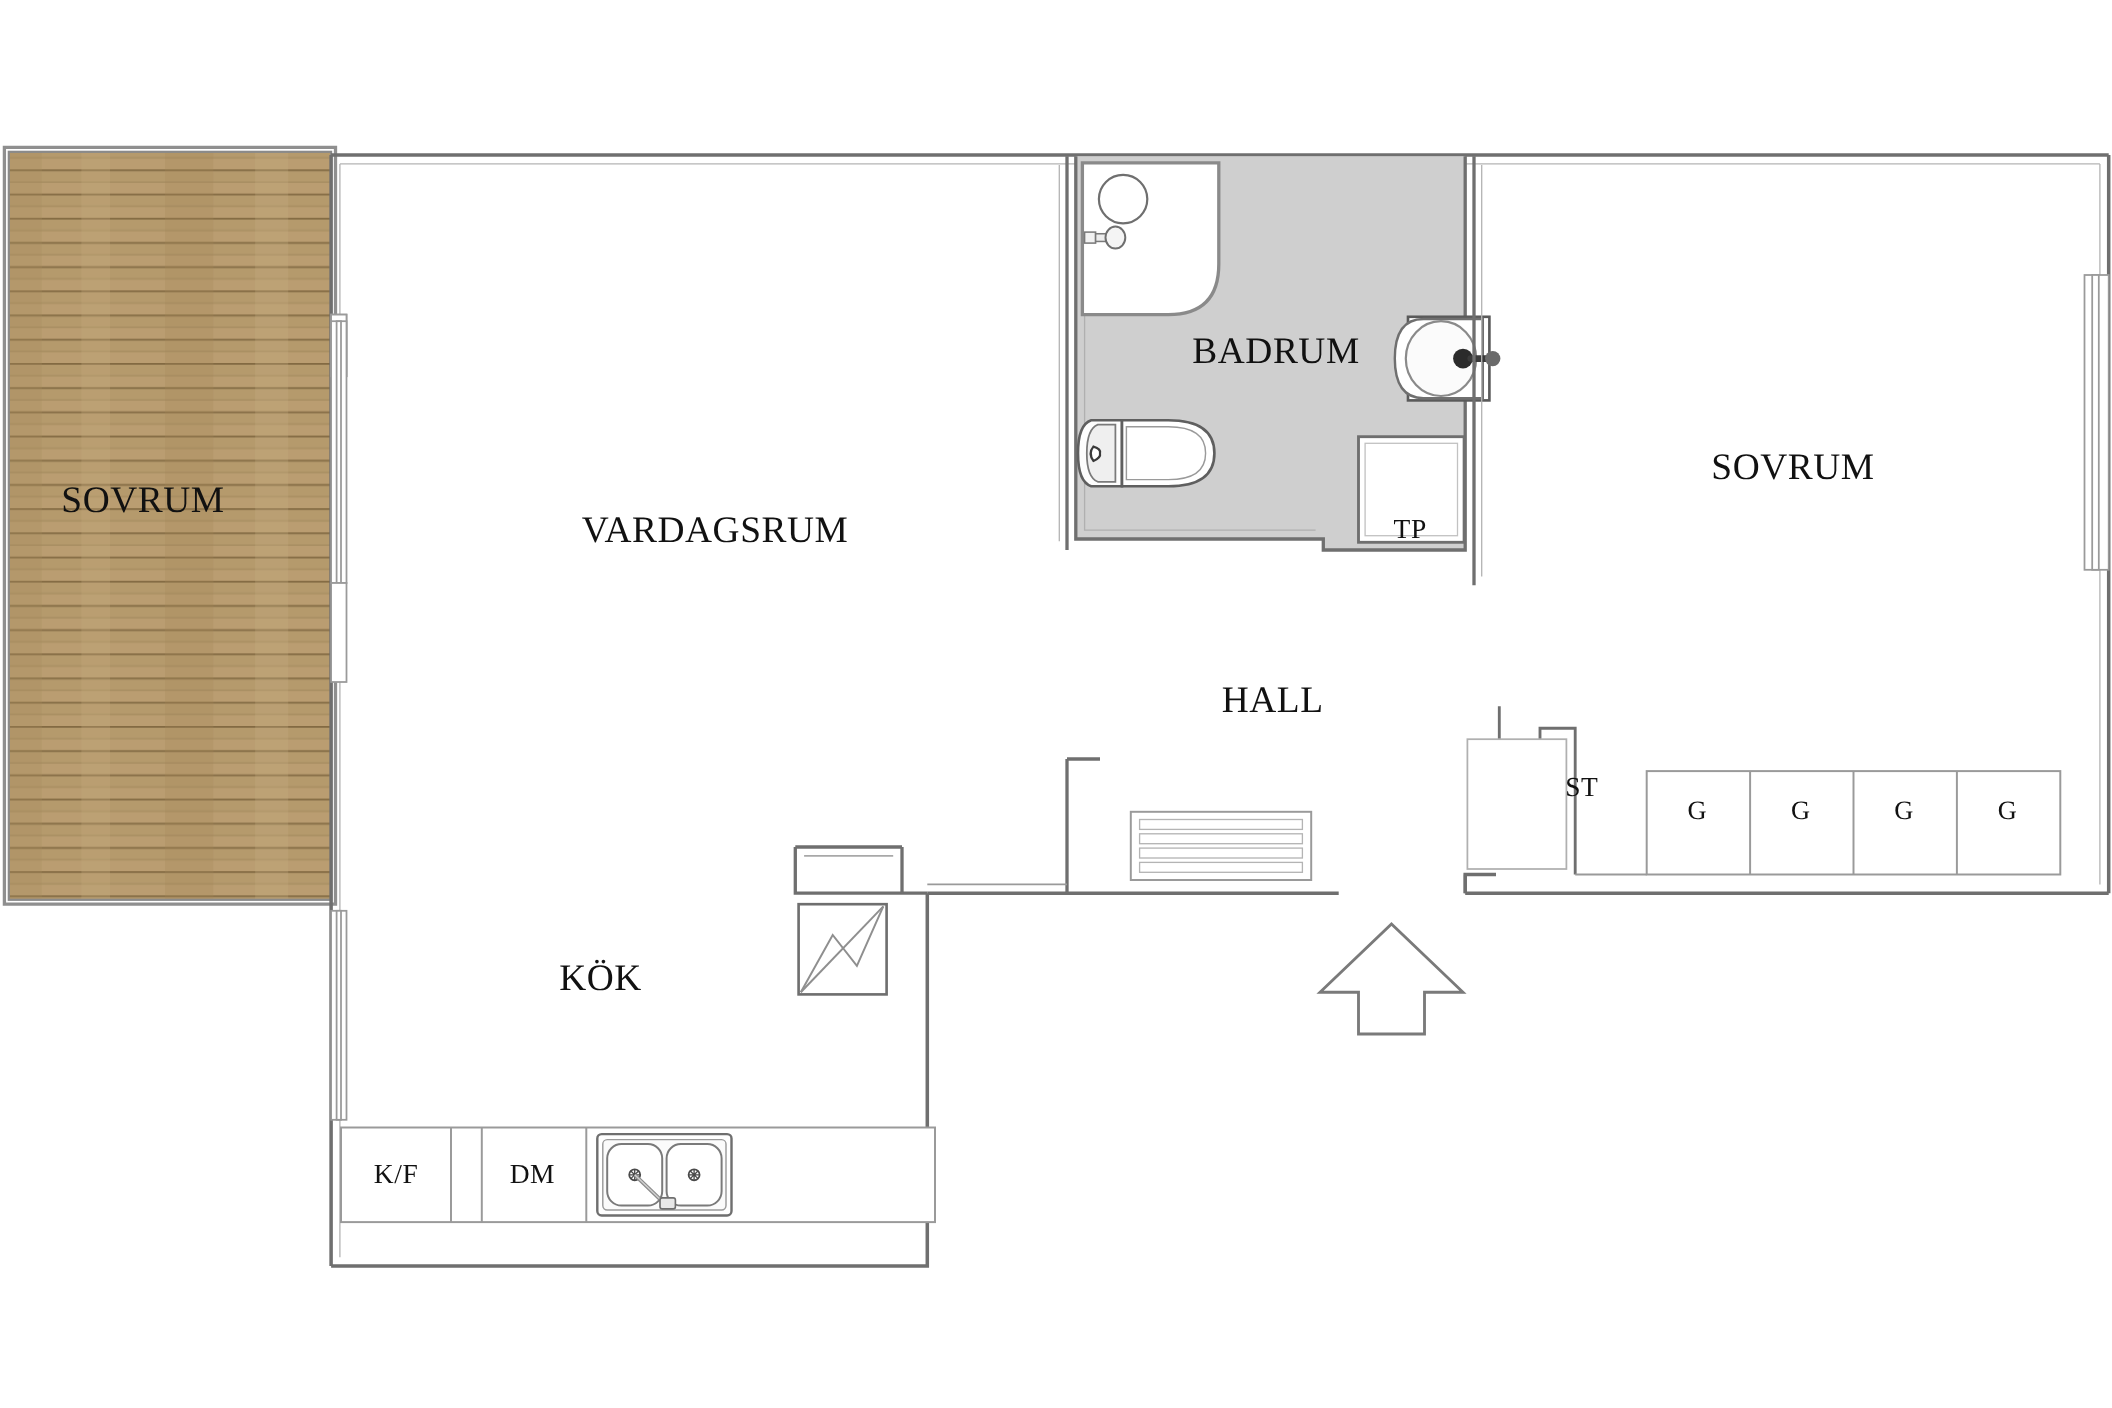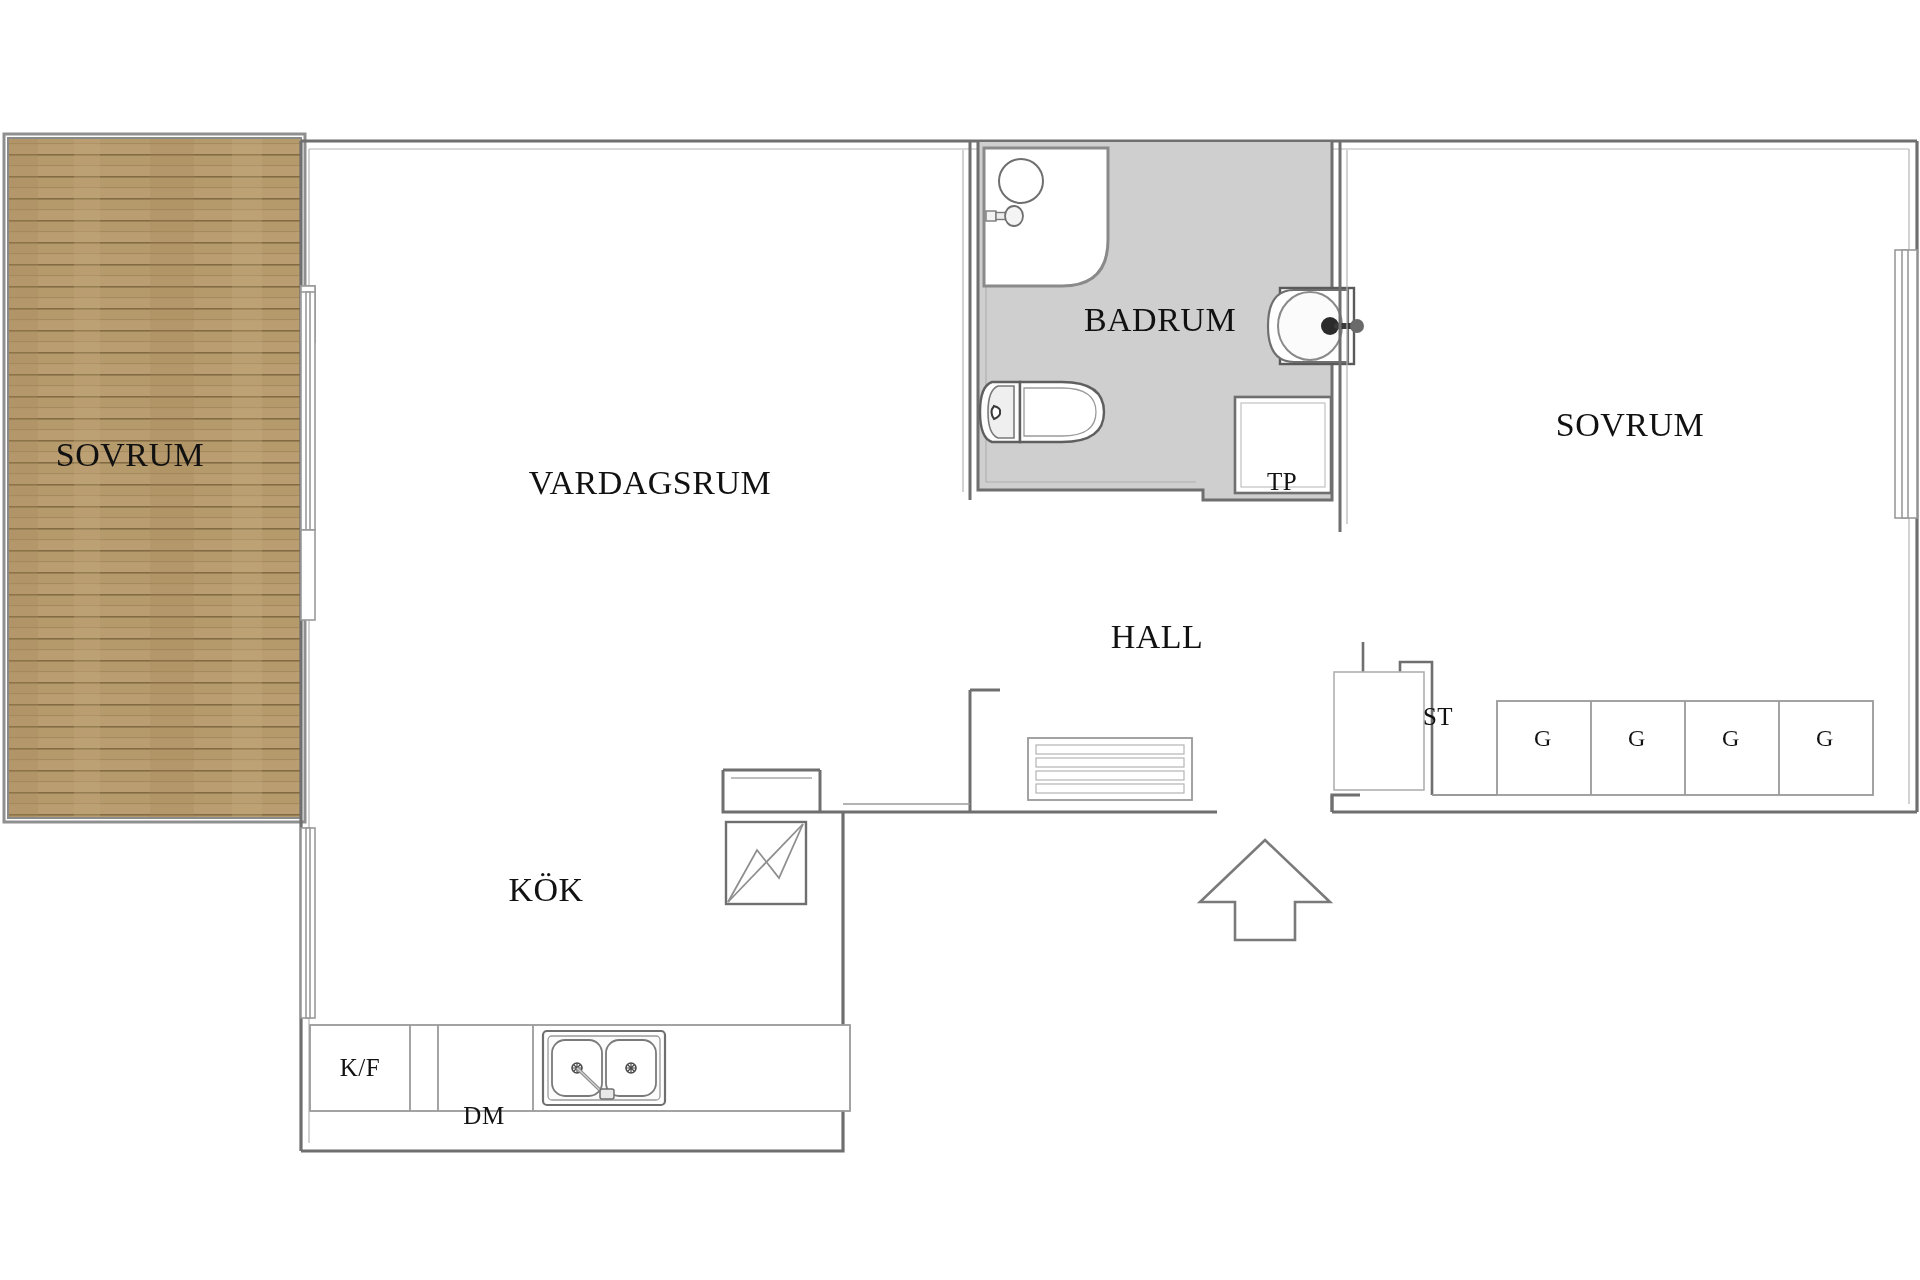--- a/index.html
+++ b/index.html
@@ -263,21 +263,21 @@
 <div class="room-label lbl-big" style="left:1157px; top:637px;">HALL</div>
 
 <div class="room-label lbl-big" style="left:546px; top:890px;">KÖK</div>
 
 <div class="room-label lbl-mid" style="left:1282px; top:444px;margin-top:38px;">TP</div>
 
 <div class="room-label lbl-mid" style="left:1438px; top:717px;">ST</div>
 
 <div class="room-label lbl-mid" style="left:360px; top:1068px;">K/F</div>
 
-<div class="room-label lbl-mid" style="left:484px; top:1068px;margin-top:48px;">DM</div>
+<div class="room-label lbl-mid" style="left:484px; top:1068px;">DM</div>
 
 <div class="room-label lbl-sm" style="left:1543px; top:738px;">G</div>
 
 <div class="room-label lbl-sm" style="left:1637px; top:738px;">G</div>
 
 <div class="room-label lbl-sm" style="left:1731px; top:738px;">G</div>
 
 <div class="room-label lbl-sm" style="left:1825px; top:738px;">G</div>
 
 </div>

